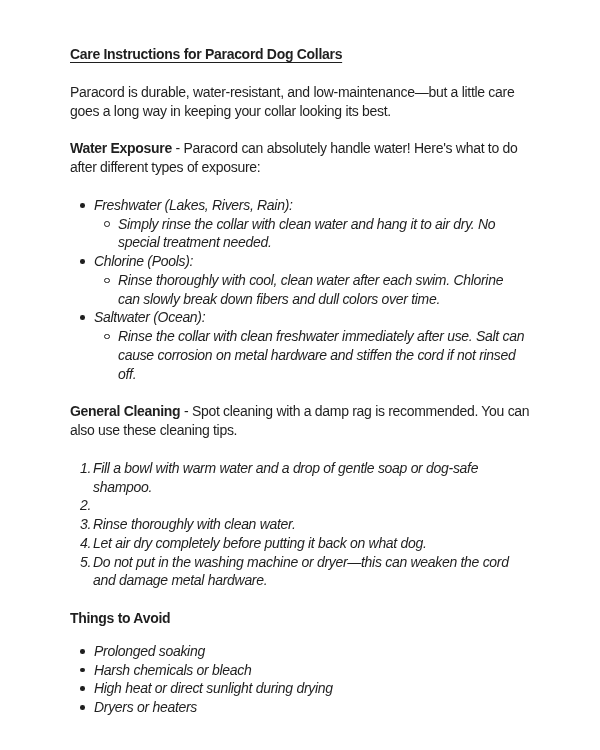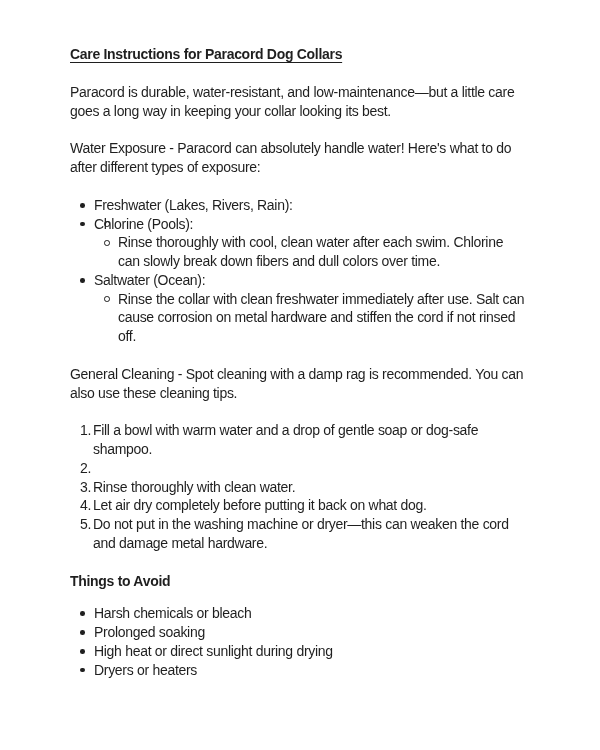--- a/index.html
+++ b/index.html
@@ -22,25 +22,25 @@
     font-size: 14px;
     font-weight: 700;
     margin: 0 0 19px 0;
     text-decoration: underline;
     text-decoration-thickness: 1.4px;
     text-underline-offset: 2.5px;
     white-space: pre;
   }
 
   .para { white-space: pre; }
-  .para strong { font-weight: 400; }
+  .para strong { font-weight: 700; }
 
   .subhead { font-weight: 700; margin-bottom: 14px; white-space: pre; }
 
-  .list { margin: 0 0 19px 0; }
+  .list { margin: 0 0 19px 0; font-style: italic; }
   .row { display: flex; }
   .txt { white-space: pre; }
 
   .marker { flex: 0 0 24px; position: relative; }
   .row.sub .indent { flex: 0 0 24px; }
   .dot {
     position: absolute; left: 10px; top: 7.2px;
     width: 4.6px; height: 4.6px; border-radius: 50%;
     background: #1f1f1f;
   }
@@ -73,20 +73,22 @@
       <span class="marker">
           <span class="dot"></span>
         </span>
       <span class="txt">Freshwater (Lakes, Rivers, Rain):</span>
     </div>
     <div class="row sub">
       <span class="indent"></span>
       <span class="marker">
           <span class="ring"></span>
         </span>
+      <span class="txt">Simply rinse the collar with clean water and hang it to air dry. No
+special treatment needed.</span>
     </div>
     <div class="row">
       <span class="marker">
           <span class="dot"></span>
         </span>
       <span class="txt">Chlorine (Pools):</span>
     </div>
     <div class="row sub">
       <span class="indent"></span>
       <span class="marker">
@@ -139,27 +141,27 @@
     </div>
   </div>
 
   <p class="para subhead">Things to Avoid</p>
 
   <div class="list">
     <div class="row">
       <span class="marker">
           <span class="dot"></span>
         </span>
-      <span class="txt">Harsh chemicals or bleach</span>
+      <span class="txt">Prolonged soaking</span>
     </div>
     <div class="row">
       <span class="marker">
           <span class="dot"></span>
         </span>
-      <span class="txt">Prolonged soaking</span>
+      <span class="txt">Harsh chemicals or bleach</span>
     </div>
     <div class="row">
       <span class="marker">
           <span class="dot"></span>
         </span>
       <span class="txt">High heat or direct sunlight during drying</span>
     </div>
     <div class="row">
       <span class="marker">
           <span class="dot"></span>

